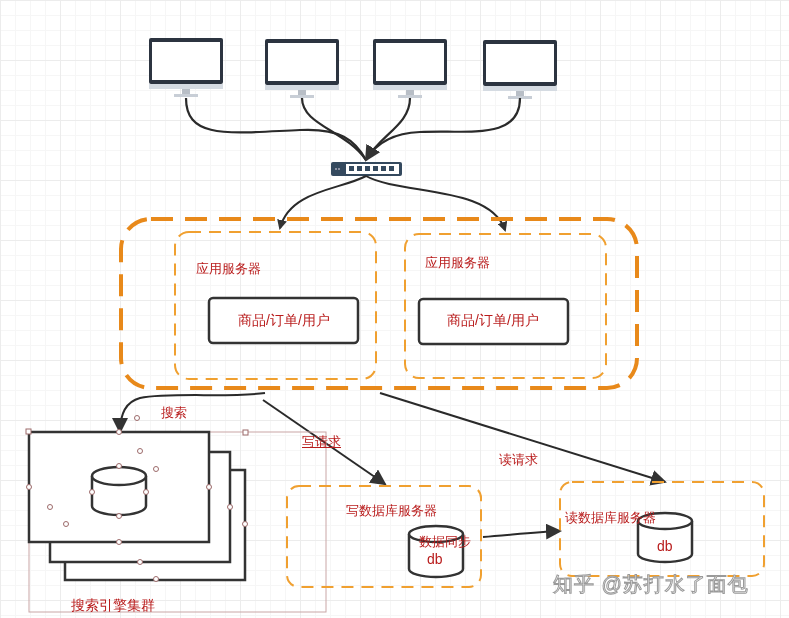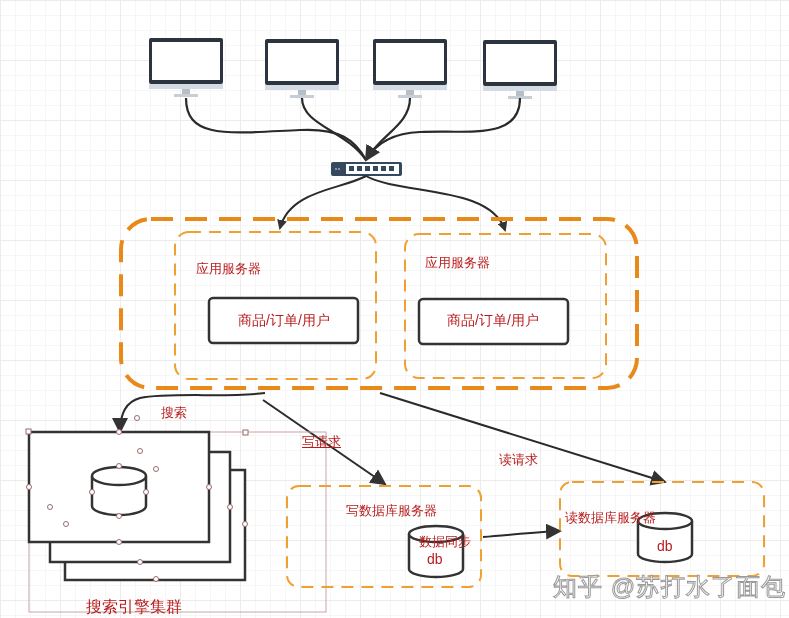--- a/index.html
+++ b/index.html
@@ -9,21 +9,21 @@
     background-image:
       linear-gradient(to right, #ececec 1px, transparent 1px),
       linear-gradient(to bottom, #ececec 1px, transparent 1px),
       linear-gradient(to right, #f6f6f6 1px, transparent 1px),
       linear-gradient(to bottom, #f6f6f6 1px, transparent 1px);
     background-size: 60px 60px, 60px 60px, 15px 15px, 15px 15px;
     font-family: "Liberation Sans", "DejaVu Sans", sans-serif;
   }
   svg#canvas { position: absolute; left: 0; top: 0; }
   .lbl { position: absolute; font-size: 13px; color: #b91c1c; white-space: nowrap; }
-  .watermark { position: absolute; font-size: 24px; color: rgba(255,255,255,0.85);
+  .watermark { position: absolute; font-size: 20px; color: rgba(255,255,255,0.85);
     -webkit-text-stroke: 1px #9a9a9a; letter-spacing: 1px; white-space: nowrap; }
 </style>
 </head>
 <body>
 
 <svg id="canvas" width="789" height="618" viewBox="0 0 789 618">
   <defs>
     <marker id="arr" markerWidth="10" markerHeight="10" refX="8" refY="5" orient="auto" markerUnits="userSpaceOnUse">
       <path d="M0,0 L10,5 L0,10 Z" fill="#333"></path>
     </marker>
@@ -139,21 +139,21 @@
     <ellipse cx="665" cy="521" rx="27" ry="8"></ellipse>
   </g>
 </svg>
 
 <div class="lbl" style="left:196px;top:260px;font-size:13px;">应用服务器</div>
 <div class="lbl" style="left:228px;top:312px;font-size:14px;width:112px;text-align:center;">商品/订单/用户</div>
 <div class="lbl" style="left:425px;top:254px;font-size:13px;">应用服务器</div>
 <div class="lbl" style="left:437px;top:312px;font-size:14px;width:112px;text-align:center;">商品/订单/用户</div>
 
 <div class="lbl" style="left:113px;top:404px;margin-left:48px;">搜索</div>
-<div class="lbl" style="left:86px;top:597px;font-size:16px;">搜索引擎集群</div>
+<div class="lbl" style="left:71px;top:597px;font-size:14px;">搜索引擎集群</div>
 
 <div class="lbl" style="left:302px;top:433px;text-decoration:underline;">写请求</div>
 <div class="lbl" style="left:298px;top:502px;margin-left:48px;">写数据库服务器</div>
 <div class="lbl" style="left:427px;top:551px;font-size:14px;">db</div>
 
 <div class="lbl" style="left:419px;top:533px;">数据同步</div>
 
 <div class="lbl" style="left:499px;top:451px;">读请求</div>
 <div class="lbl" style="left:565px;top:509px;">读数据库服务器</div>
 <div class="lbl" style="left:657px;top:538px;font-size:14px;">db</div>

